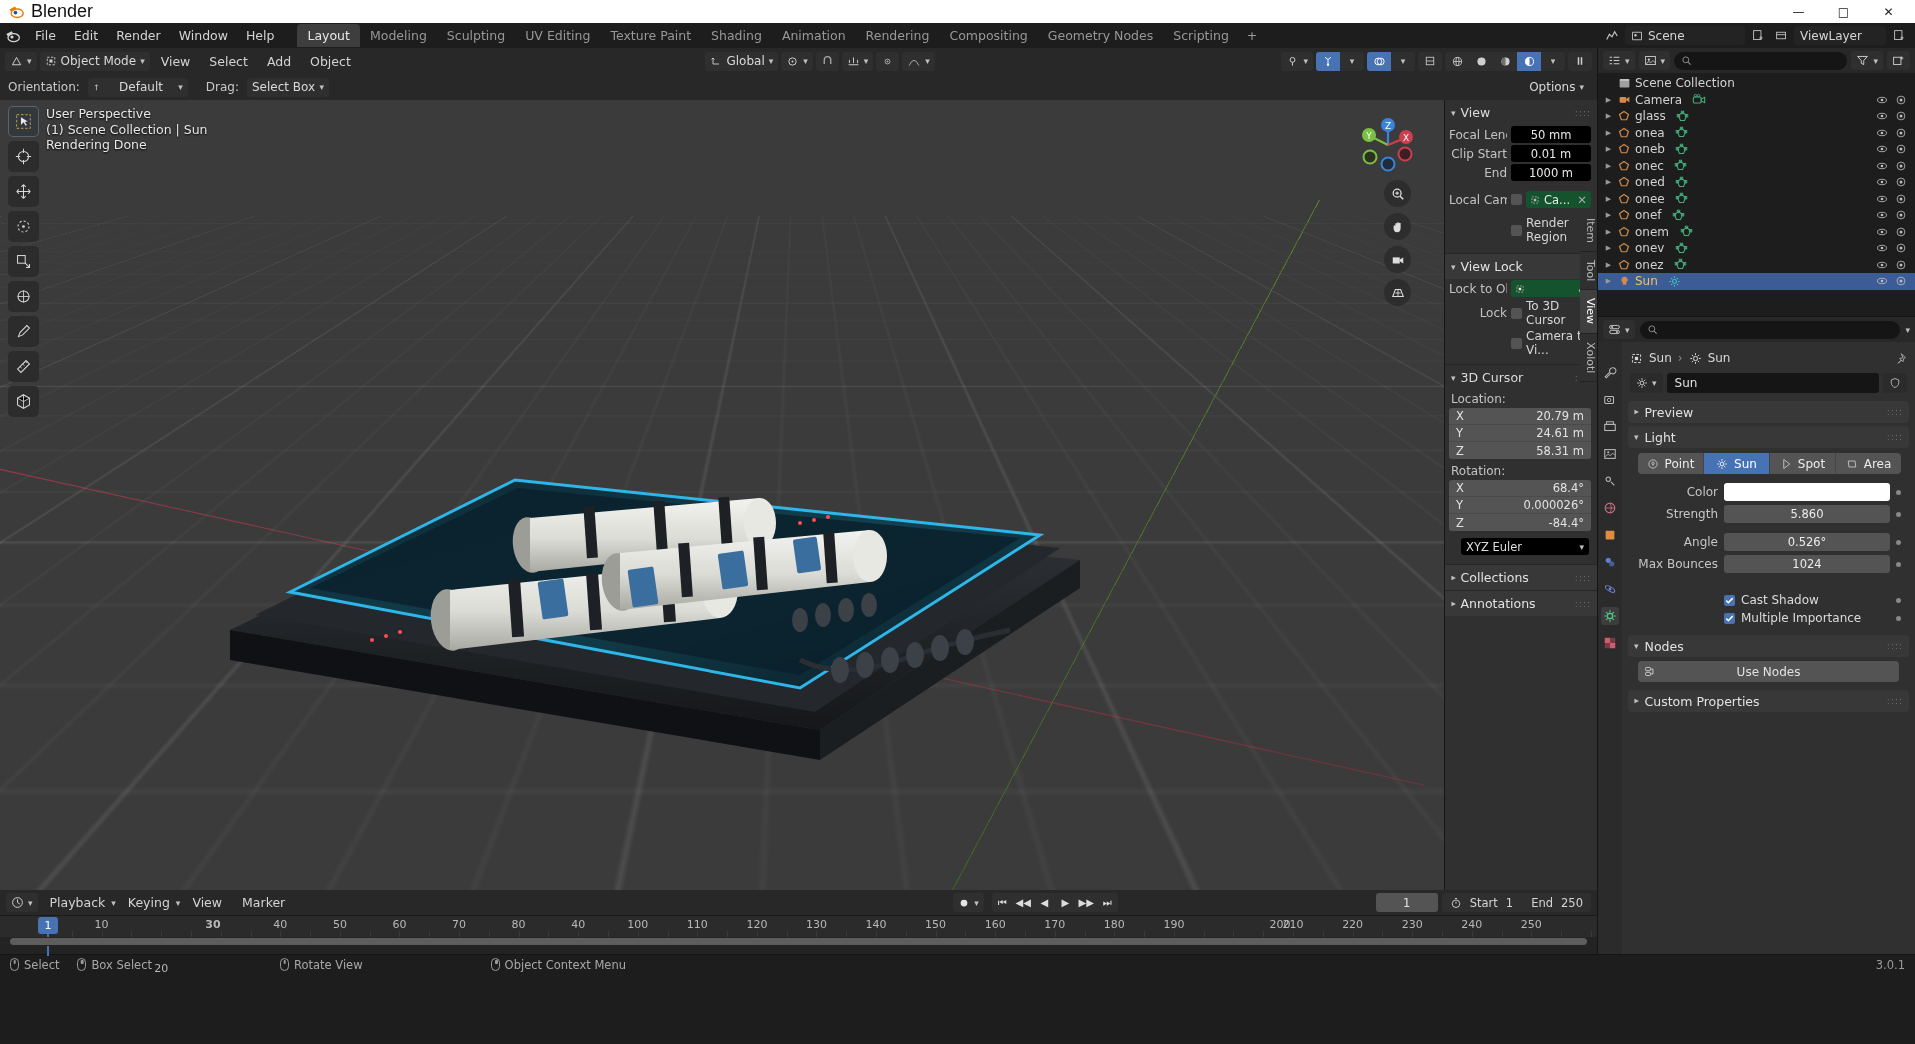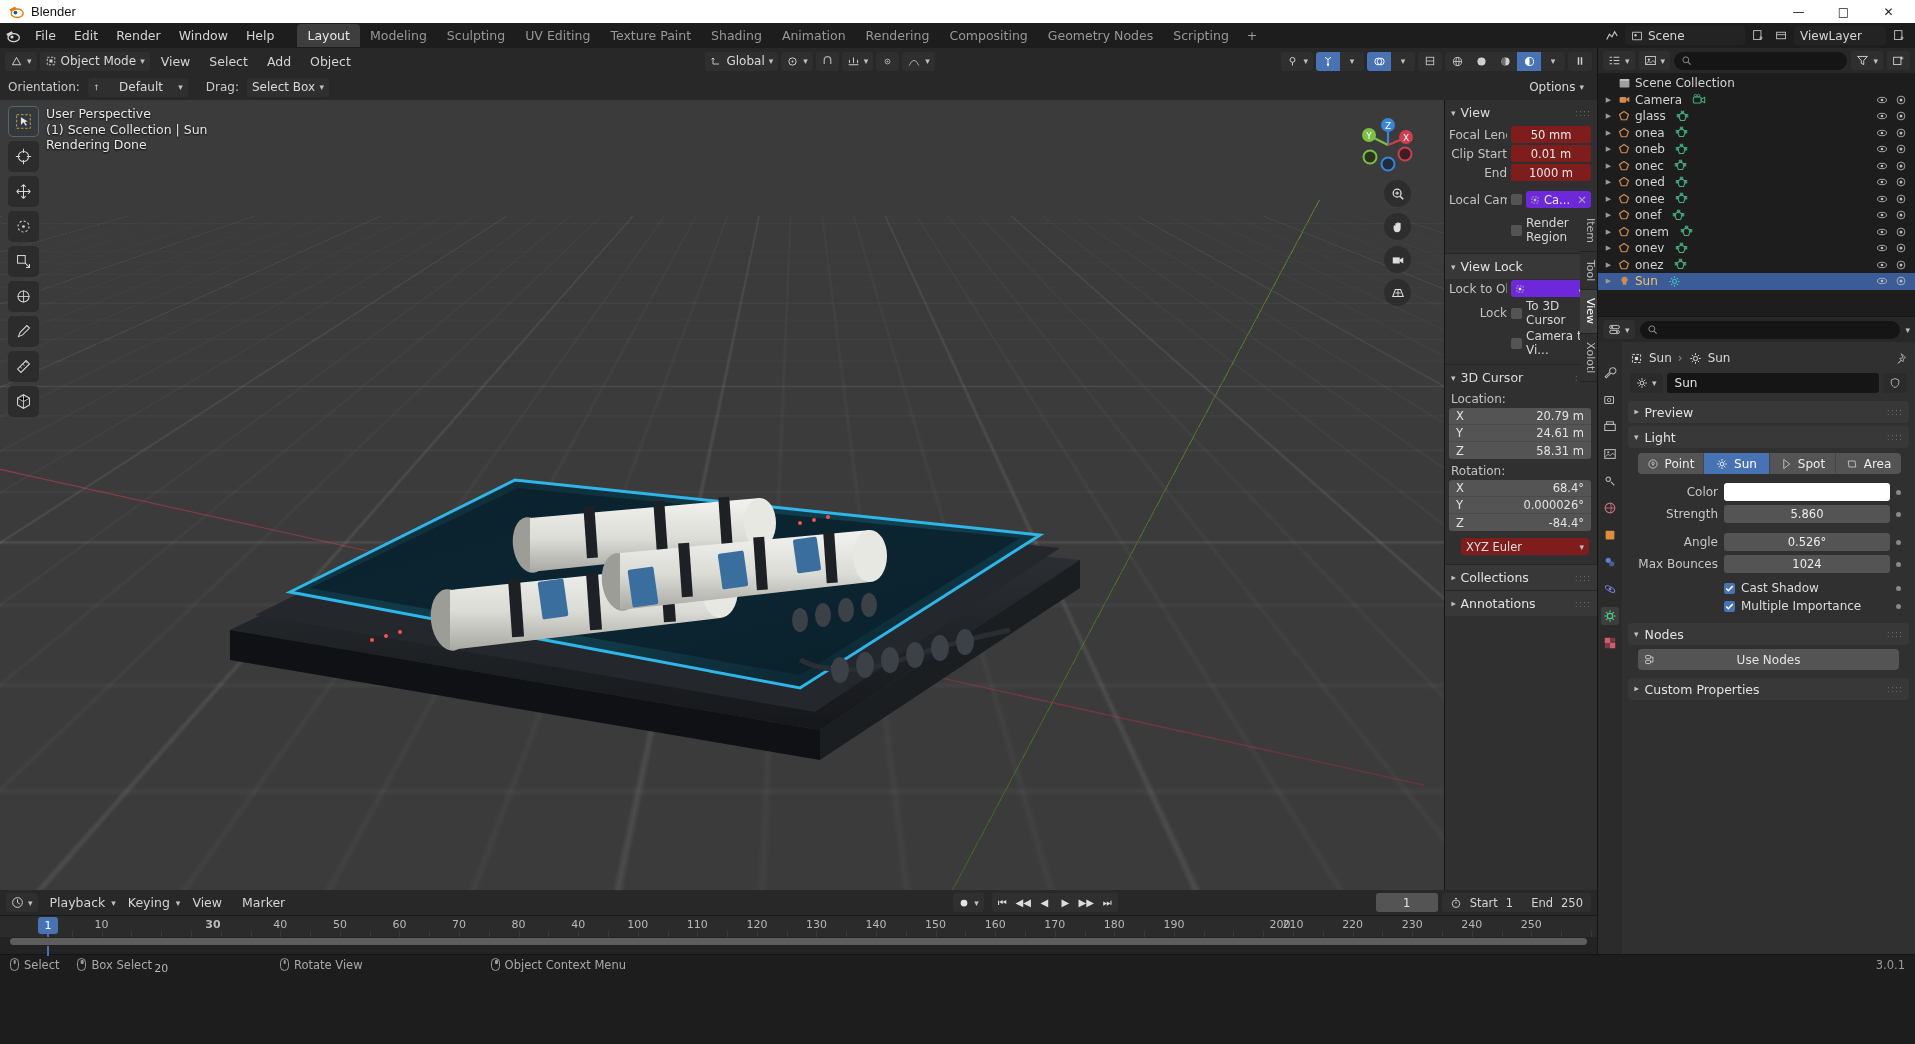--- a/index.html
+++ b/index.html
@@ -3,21 +3,21 @@
 <meta charset="utf-8">
 <style>
   * { box-sizing: border-box; margin:0; padding:0; }
   html,body{ width:1915px; height:1044px; overflow:hidden;
     font-family:"DejaVu Sans", sans-serif; font-size:12.5px; color:#e2e2e2;
     background:#1d1d1d; -webkit-font-smoothing:antialiased; }
 
   
   #titlebar{height:23px;background:#fff;display:flex;align-items:center;padding:0 4px;color:#111;}
   #titlebar .blogo{width:17px;height:17px;margin:0 6px 0 4px;position:relative;}
-  #titlebar .tt{font-size:13px;color:#111;font-family:"Liberation Sans",sans-serif;}
+  #titlebar .tt{font-size:18px;color:#111;font-family:"Liberation Sans",sans-serif;}
   #winbtns{margin-left:auto;display:flex;align-items:center;gap:0;}
   #winbtns div{width:45px;height:23px;display:flex;align-items:center;justify-content:center;color:#222;font-size:12px;}
 
   
   #topbar{height:25px;background:#1d1d1d;display:flex;align-items:center;padding:0 2px;position:relative;}
   .tb-logo{width:22px;height:20px;display:flex;align-items:center;justify-content:center;margin-right:2px;}
   .mnu{padding:3px 9px;font-size:12.5px;color:#d4d4d4;border-radius:3px;white-space:nowrap;}
   .ws{padding:4px 10px;font-size:12.5px;color:#989898;border-radius:4px 4px 0 0;white-space:nowrap;}
   .ws.active{background:#3e3e3e;color:#e8e8e8;}
   .ws-plus{padding:4px 8px;color:#9a9a9a;}
@@ -70,22 +70,22 @@
   #navbtns{position:absolute;right:186px;top:80px;display:flex;flex-direction:column;gap:6px;}
   .navb{width:27px;height:27px;border-radius:50%;background:rgba(40,40,40,.72);display:flex;align-items:center;justify-content:center;color:#ddd;}
 
   
   #npanel{position:absolute;right:0;top:0;bottom:0;width:153px;background:#303030;border-left:1px solid #161616;}
   #ntabs{position:absolute;right:-0px;top:0;}
   .panel-hd{display:flex;align-items:center;gap:5px;padding:5px 6px;font-size:12.5px;color:#dcdcdc;background:#303030;}
   .panel-hd .dots{margin-left:auto;color:#6a6a6a;font-size:9px;letter-spacing:1px;}
   .prow{display:flex;align-items:center;gap:4px;padding:1px 6px 1px 4px;}
   .plabel{font-size:12px;color:#c3c3c3;text-align:right;flex:0 0 58px;white-space:nowrap;overflow:hidden;}
-  .pfield{flex:1;height:17px;background:#7f1d1d;border-radius:3px;display:flex;align-items:center;justify-content:center;font-size:11.5px;color:#e9e9e9;}
-  .pfield.dark{background:#6d28d9;justify-content:flex-end;padding:0 4px;}
+  .pfield{flex:1;height:17px;background:#000000;border-radius:3px;display:flex;align-items:center;justify-content:center;font-size:11.5px;color:#e9e9e9;}
+  .pfield.dark{background:#14532d;justify-content:flex-end;padding:0 4px;}
   .pfield.split{justify-content:space-between;padding:0 5px;}
   .pfield.split .k{color:#ddd;}
   .vstack{background:#545454;border-radius:3px;overflow:hidden;margin:0 6px 0 4px;flex:1;}
   .vstack .prow2{display:flex;height:17px;align-items:center;justify-content:space-between;padding:0 7px;border-bottom:1px solid #4a4a4a;font-size:11.5px;}
   .vstack .prow2:last-child{border-bottom:none;}
   .chk{width:11px;height:11px;border-radius:2px;background:#545454;display:inline-block;flex:0 0 11px;}
   .chk.on{background:#4772b3;}
   .sectionbar{display:flex;align-items:center;gap:5px;padding:5px 6px;background:#383838;border-top:1px solid #262626;font-size:12.5px;}
   .caret{font-size:9px;color:#c0c0c0;}
   .ntab{width:17px;padding:8px 0;background:#303030;color:#b4b4b4;font-size:11px;writing-mode:vertical-rl;text-align:center;border-bottom:1px solid #232323;}
@@ -1467,21 +1467,21 @@
             <div class="prop-row" style="margin-top:6px">
               <span class="prop-lbl">Angle</span>
               <span class="prop-val">0.526°</span>
               <span class="dot"></span>
             </div>
             <div class="prop-row">
               <span class="prop-lbl">Max Bounces</span>
               <span class="prop-val">1024</span>
               <span class="dot"></span>
             </div>
-            <div class="chkrow" style="margin-top:4px">
+            <div class="chkrow" style="margin-top:16px">
               <span class="sp"></span>
               <span class="chk on">
                 <svg width="11" height="11" viewBox="0 0 12 12">
                     <path d="M2.5 6l2.2 2.4L9.5 3.4" stroke="#fff" stroke-width="1.7" fill="none"></path>
                   </svg>
               </span>
               <span style="font-size:12px;color:#dcdcdc;flex:1">Cast Shadow</span>
               <span class="dot"></span>
             </div>
             <div class="chkrow">

